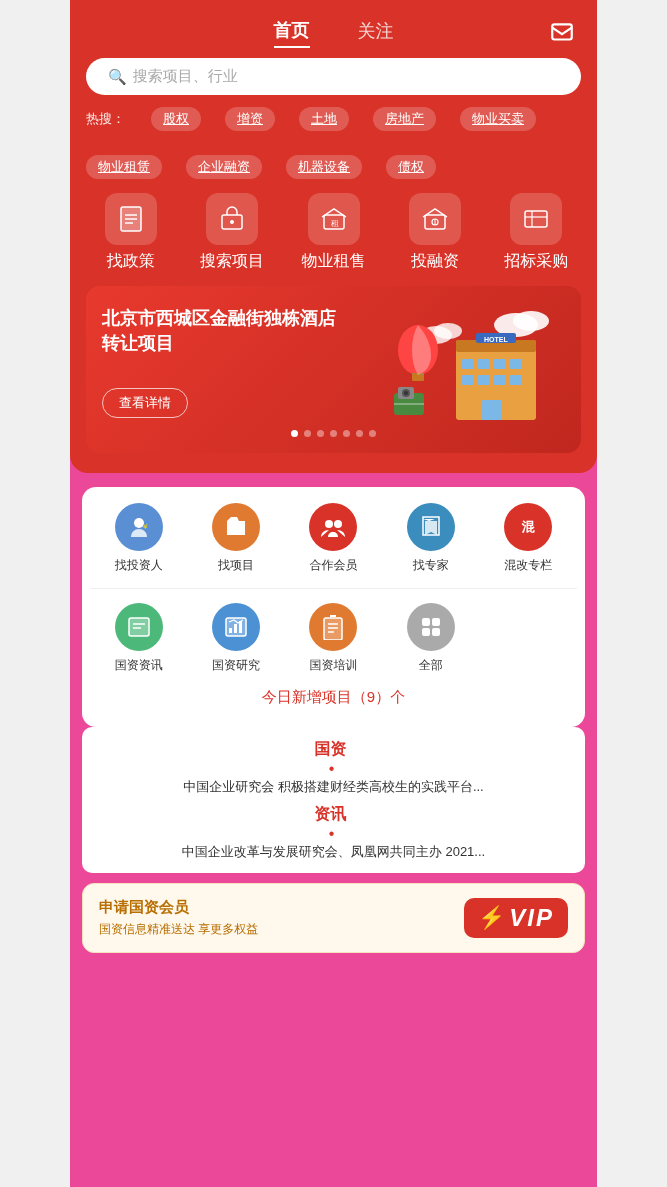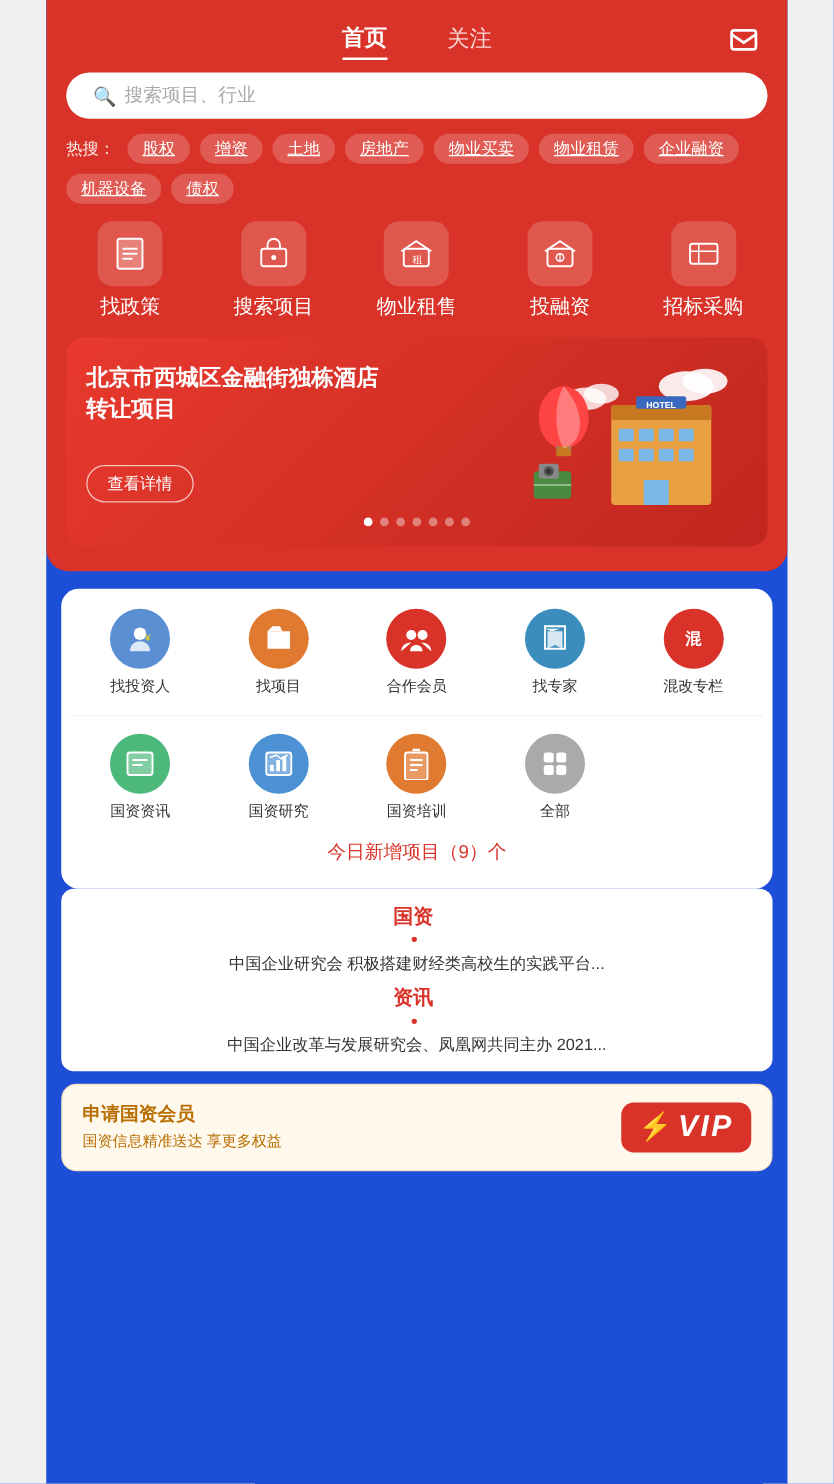--- a/index.html
+++ b/index.html
@@ -6,22 +6,22 @@
     * { box-sizing: border-box; margin: 0; padding: 0; }
     body {
       width: 667px;
       min-height: 1187px;
       background: #f0f0f0;
       font-family: -apple-system, "PingFang SC", "Helvetica Neue", Arial, sans-serif;
       display: flex;
       justify-content: center;
     }
     .phone-container {
-      width: 593px;
-      background: #1d4ed8;
+      width: 527px;
+      background: #ec4899;
       overflow: hidden;
     }
     
     .header {
       background: #d93228;
       border-radius: 0 0 18px 18px;
       padding: 0 0 20px 0;
       position: relative;
     }
     .tabs-row {
@@ -71,21 +71,21 @@
       margin-left: 6px;
     }
     .search-icon-wrap { color: #aaa; font-size: 16px; }
 
     
     .hot-search {
       margin: 0 16px 14px;
       display: flex;
       flex-wrap: wrap;
       align-items: center;
-      gap: 8px;
+      gap: 24px;
     }
     .hot-label {
       color: rgba(255,255,255,0.9);
       font-size: 13px;
       margin-right: 2px;
     }
     .hot-tag {
       background: rgba(255,255,255,0.2);
       border-radius: 12px;
       padding: 3px 12px;

